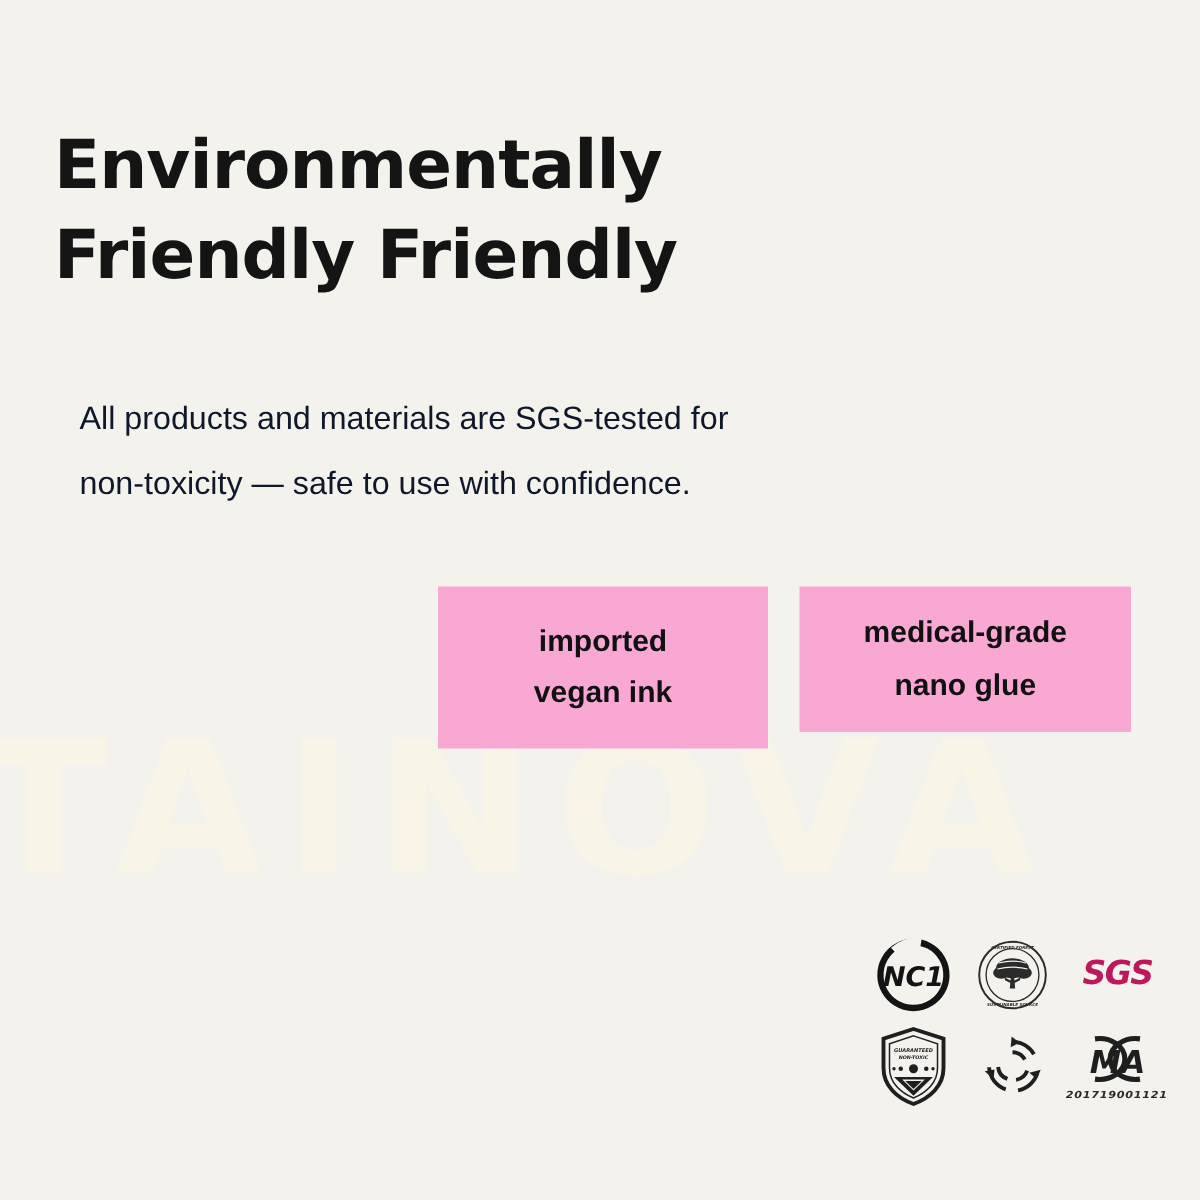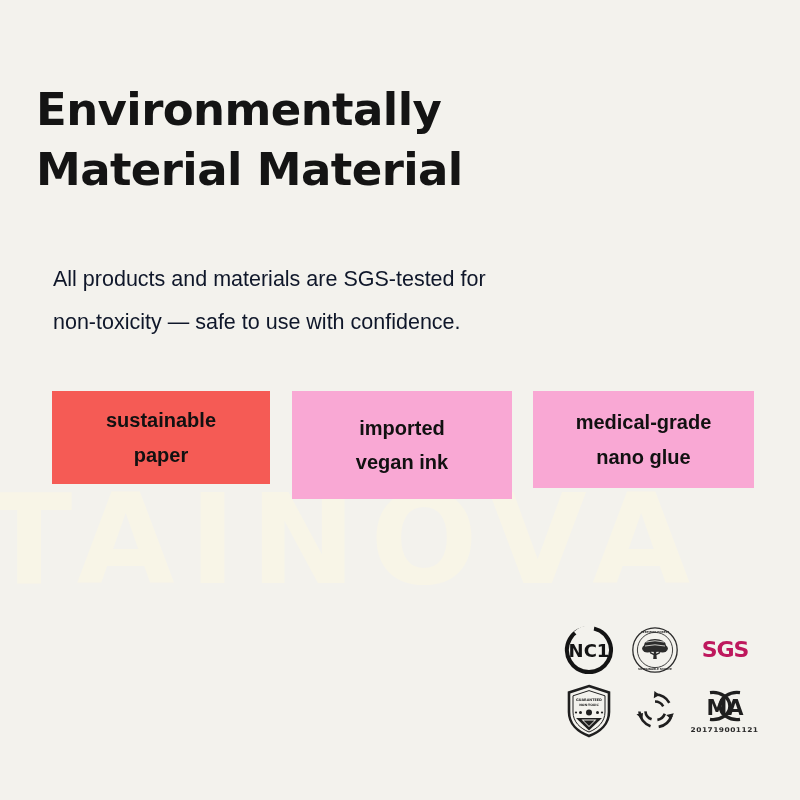--- a/index.html
+++ b/index.html
@@ -92,29 +92,30 @@
     text-align: center;
   }
   .chip-1 { left: 0px;   width: 218px; height: 93px; background: #f55b55; }
   .chip-2 { left: 240px; width: 220px; height: 108px; background: #f9a8d4; }
   .chip-3 { left: 481px; width: 221px; height: 97px; background: #f9a8d4; }
   .chip-line { display: block; }
 
   
   .badges {
     position: absolute;
-    left: 556px;
+    left: 576px;
     top: 620px;
     width: 206px;
     height: 128px;
     display: grid;
     grid-template-columns: 66px 66px 74px;
     grid-template-rows: 60px 62px;
     align-items: center;
     justify-items: center;
+    font-style: italic;
   }
   .badge { display: block; }
   .badge svg { display: block; }
   .sgs-text {
     font-family: "DejaVu Sans", sans-serif;
     font-weight: bold;
     font-size: 22px;
     letter-spacing: -1px;
     color: #be185d;
     line-height: 1;
@@ -138,34 +139,30 @@
 </style>
 </head>
 <body>
 
 <div id="page">
 
   <div class="watermark">TAINOVA</div>
 
   <h1 class="headline">
     <span class="hl-line">Environmentally</span>
-    <span class="hl-line">Material Material</span>
+    <span class="hl-line">Friendly Friendly</span>
   </h1>
 
   <p class="body-copy">
     <span class="bc-line">All products and materials are SGS-tested for</span>
     <span class="bc-line">non-toxicity — safe to use with confidence.</span>
   </p>
 
   <div class="chips">
 
-    <div class="chip chip-1">
-      <span class="chip-line">sustainable</span>
-      <span class="chip-line">paper</span>
-    </div>
 
     <div class="chip chip-2">
       <span class="chip-line">imported</span>
       <span class="chip-line">vegan ink</span>
     </div>
 
     <div class="chip chip-3">
       <span class="chip-line">medical-grade</span>
       <span class="chip-line">nano glue</span>
     </div>

